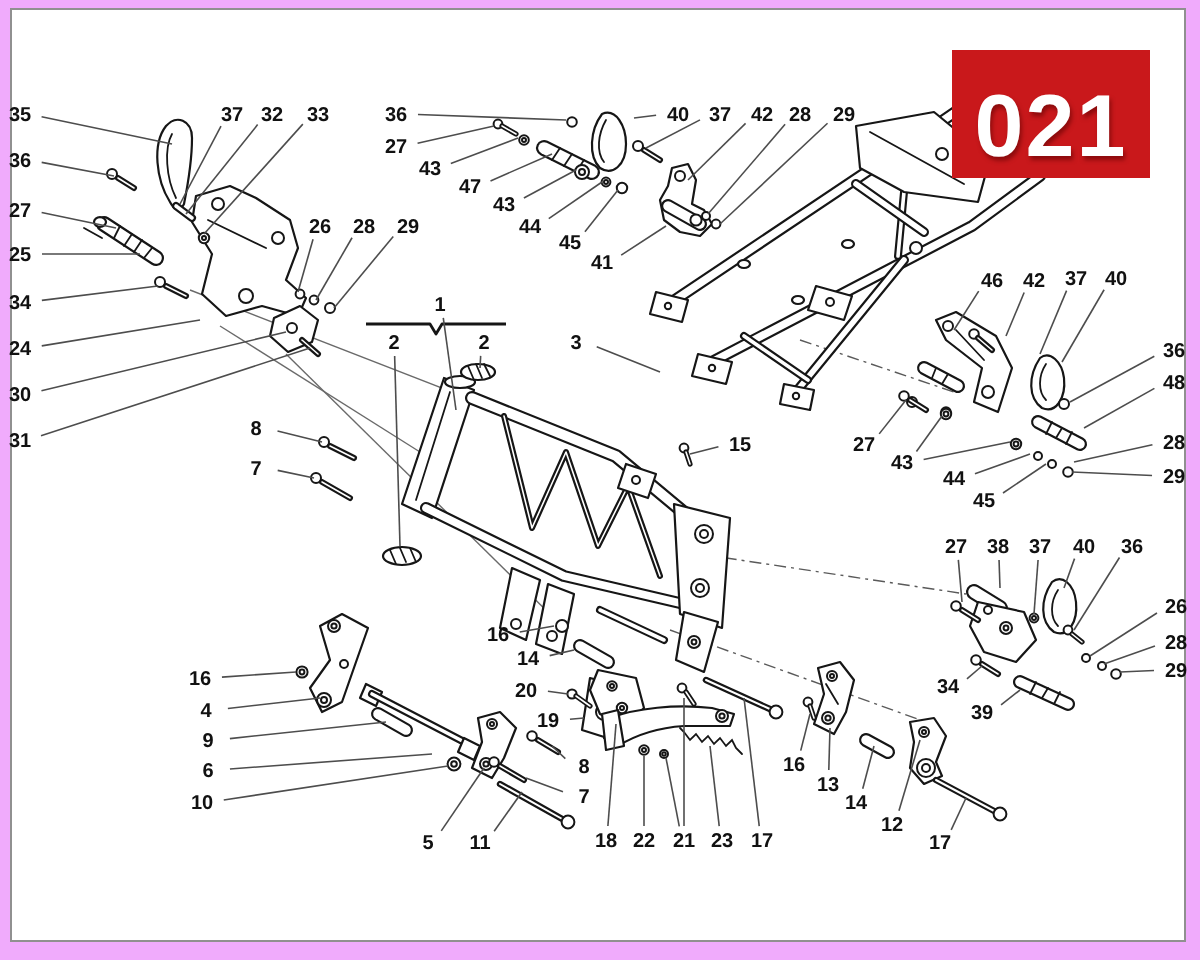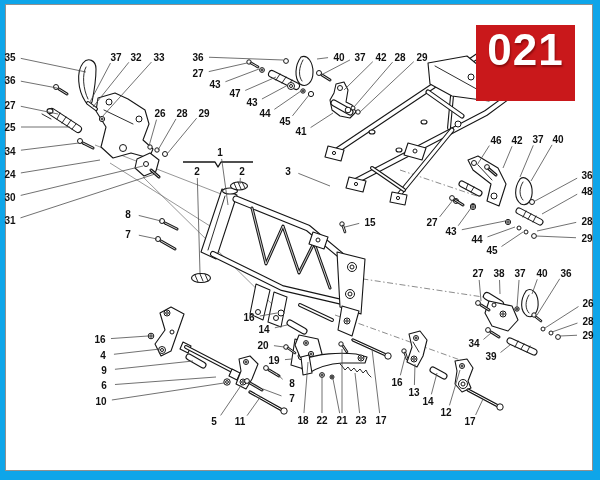--- a/index.html
+++ b/index.html
@@ -1,22 +1,22 @@
 <!DOCTYPE html>
 <html><head>
 <meta charset="utf-8">
 <style>
   html,body{margin:0;padding:0;background:#e8e8e8}
-  .stage{position:relative;width:600px;height:480px;background:#0ea5e9;overflow:hidden;
+  .stage{position:relative;width:600px;height:480px;background:#f0abfc;overflow:hidden;
          font-family:"Liberation Sans",sans-serif}
   .paper{position:absolute;left:5px;top:4px;width:588px;height:467px;background:#fff;
          border:1px solid #909090;box-sizing:border-box}
   svg.overlay{position:absolute;left:0;top:0;display:block}
-  .badge{position:absolute;left:476px;top:25px;width:99px;height:76px;background:#c9181b;
-         display:flex;align-items:flex-start;justify-content:center}
+  .badge{position:absolute;left:476px;top:25px;width:99px;height:64px;background:#c9181b;
+         display:flex;align-items:flex-end;justify-content:center}
   .badge span{font-weight:700;font-size:44px;color:#fff;letter-spacing:1px;
          text-shadow:1px 2px 2px rgba(90,0,0,.55)}
   
   .fw{fill:#fff;stroke:#161616;stroke-width:1.1;stroke-linejoin:round}
   .ln{fill:none;stroke:#161616;stroke-width:.9;stroke-linecap:round}
   .hole{fill:#fff;stroke:#161616;stroke-width:1}
   .callout{font:700 10px "Liberation Sans",sans-serif;fill:#111;text-anchor:middle}
   .leader{stroke:#4d4d4d;stroke-width:.8}
   .axis-solid{stroke:#6a6a6a;stroke-width:.7}
   .axis-dash{stroke:#5a5a5a;stroke-width:.7;stroke-dasharray:6 2.5 1.5 2.5}

